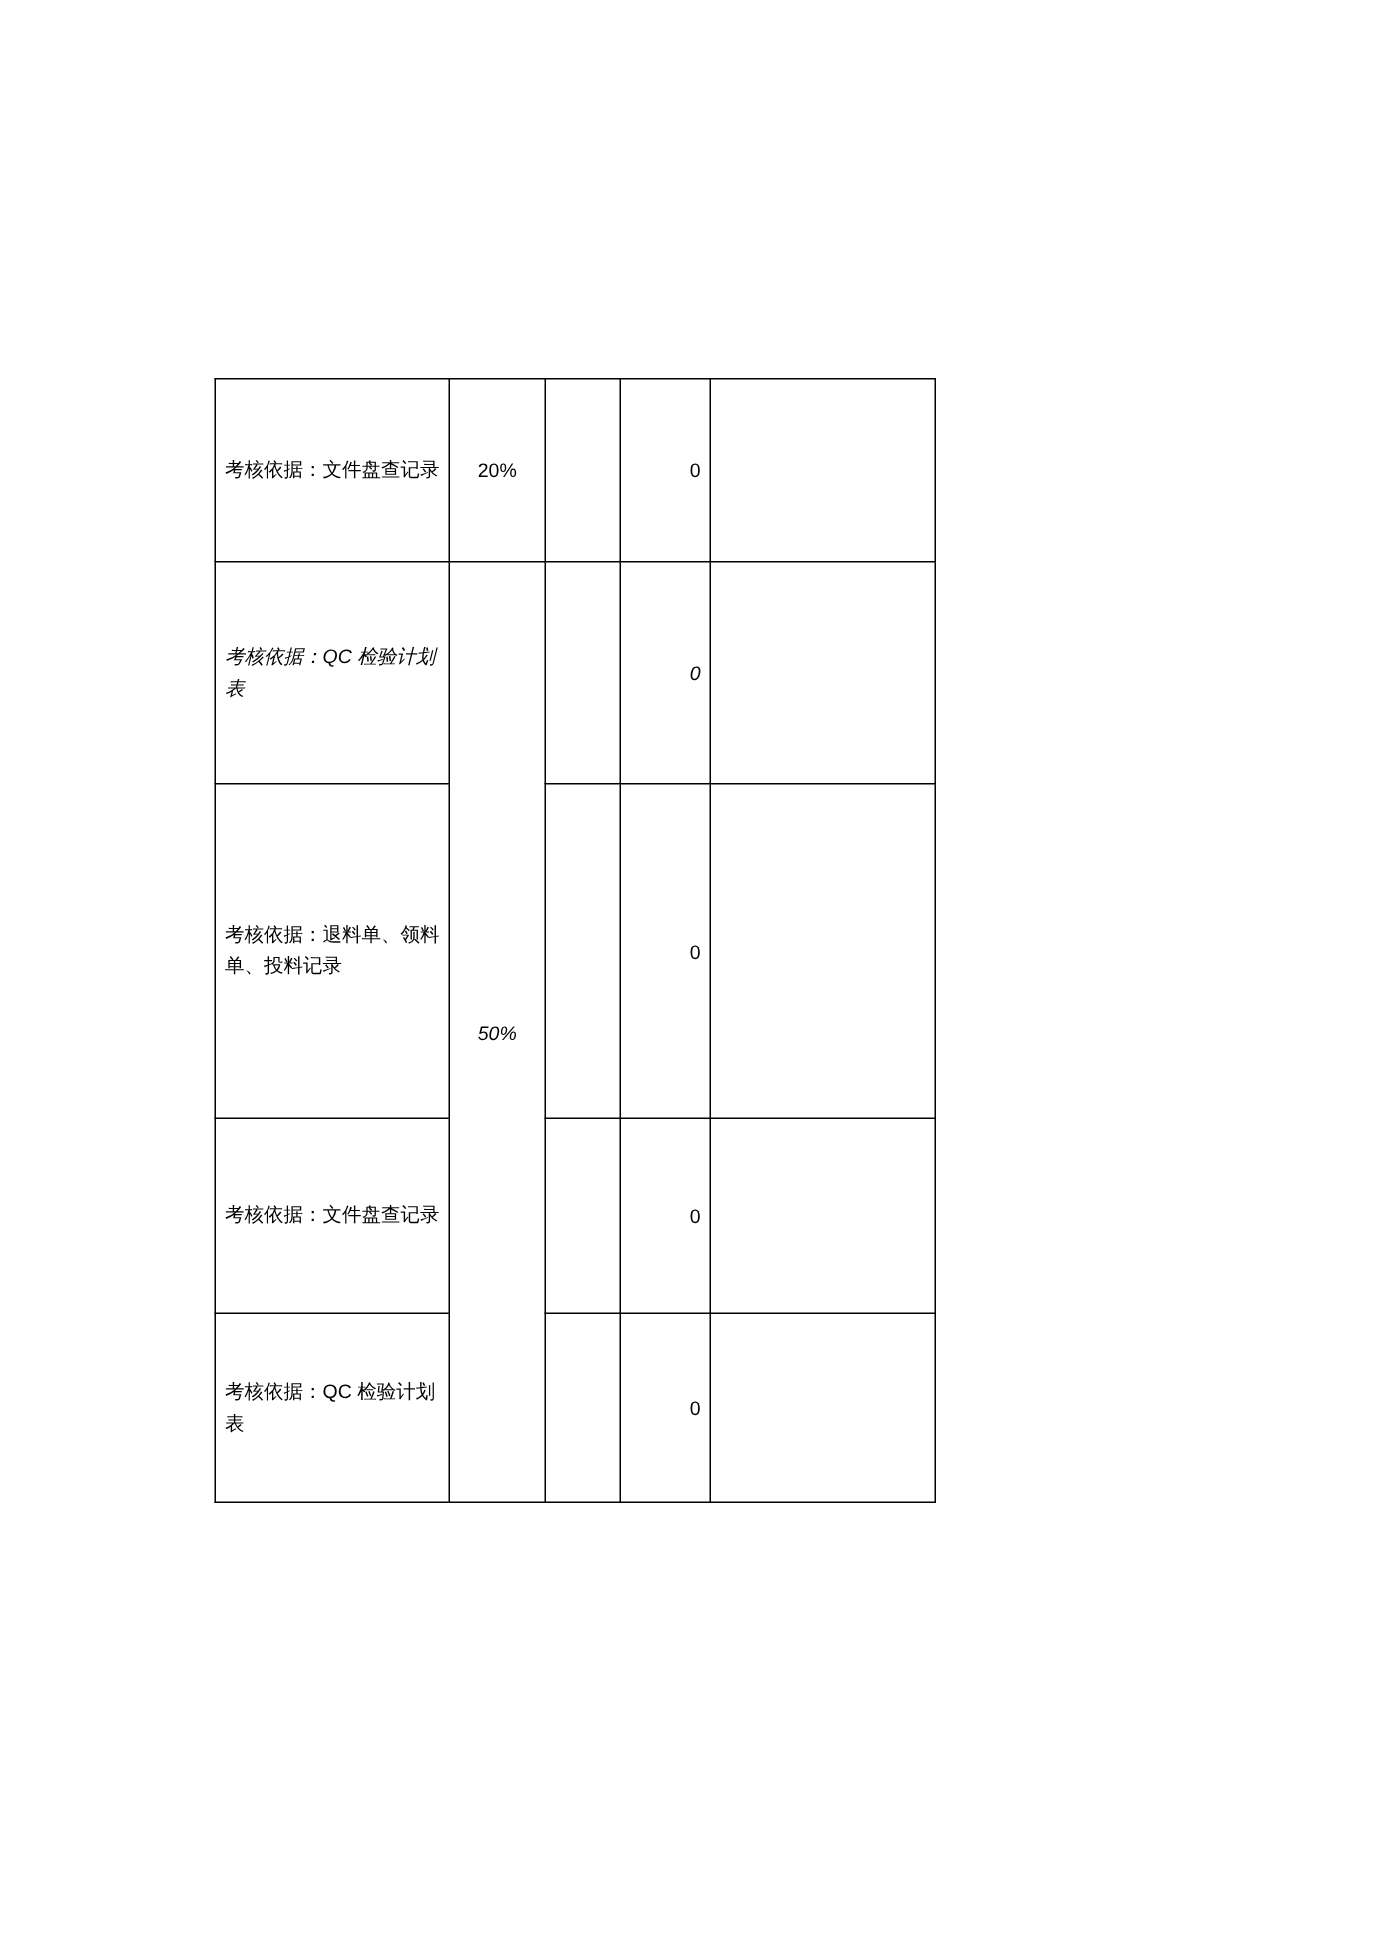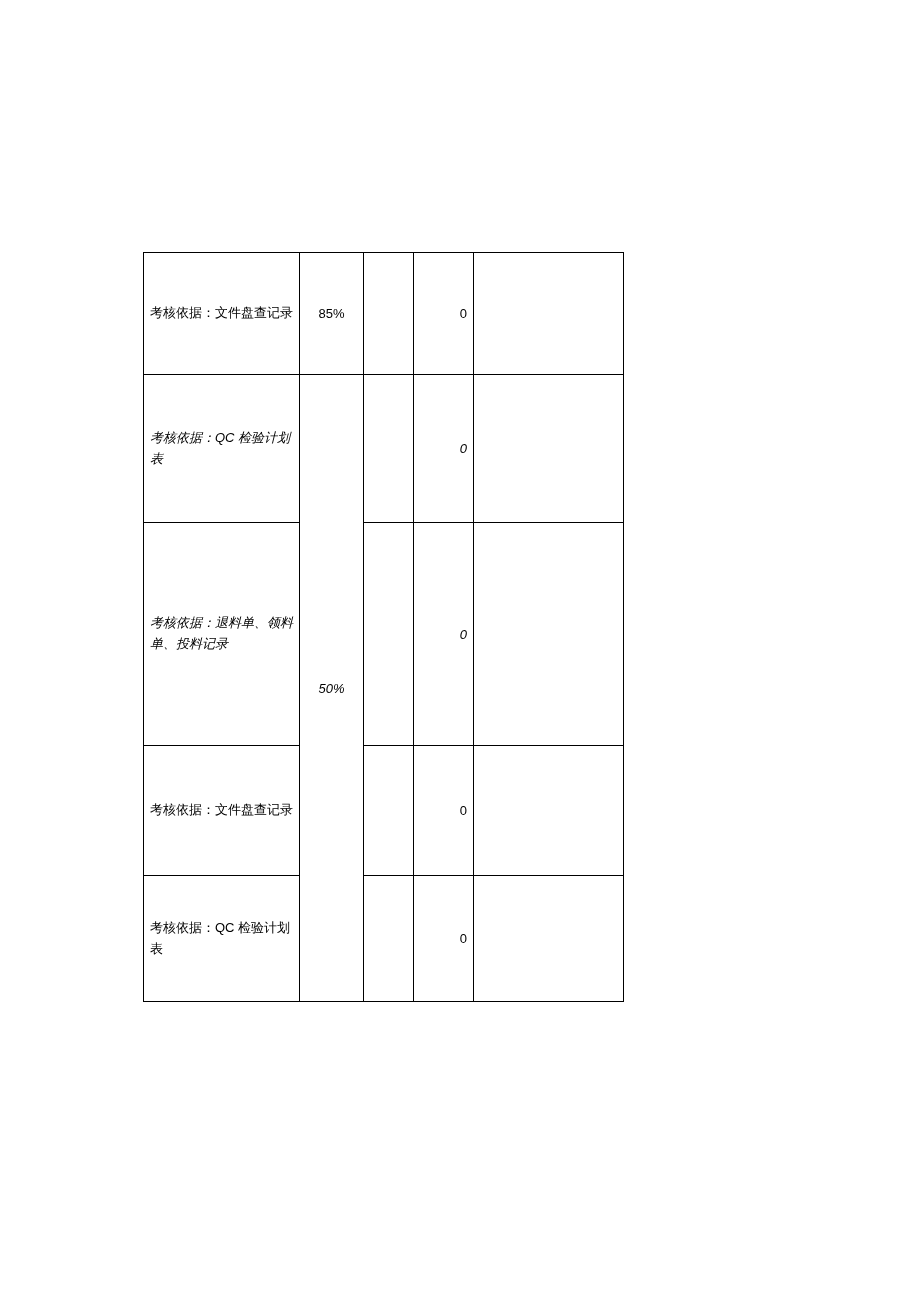--- a/index.html
+++ b/index.html
@@ -23,39 +23,39 @@
       vertical-align: middle;
       padding: 4px 6px;
     }
     .c1 { width: 156px; text-align: left; line-height: 1.6; }
     .c2 { width: 64px;  text-align: center; vertical-align: top; padding-top: 8px; }
     .c3 { width: 50px;  }
     .c4 { width: 60px;  text-align: right; padding-right: 8px; }
     .c5 { width: 150px; }
     .r1 { height: 122px; }
     .r2 { height: 148px; font-style: italic; }
-    .r3 { height: 223px; font-style: italic; }
+    .r3 { height: 223px; }
     .r4 { height: 130px; }
     .r5 { height: 126px; }
     
     .no-top { border-top: 1px solid #000; }
     
     .vmid { vertical-align: middle; text-align: center; margin-top: 19px; }
   </style>
 </head>
 <body>
 
 <table class="tbl">
   <tbody>
       <tr class="r1">
     <td class="c1">
       <span>考核依据：文件盘查记录</span>
     </td>
     <td class="c2 no-top">
-      <span>85%</span>
+      <span>20%</span>
     </td>
     <td class="c3"></td>
     <td class="c4">
       <span>0</span>
     </td>
     <td class="c5"></td>
   </tr>
 
   <tr class="r2">
     <td class="c1">

